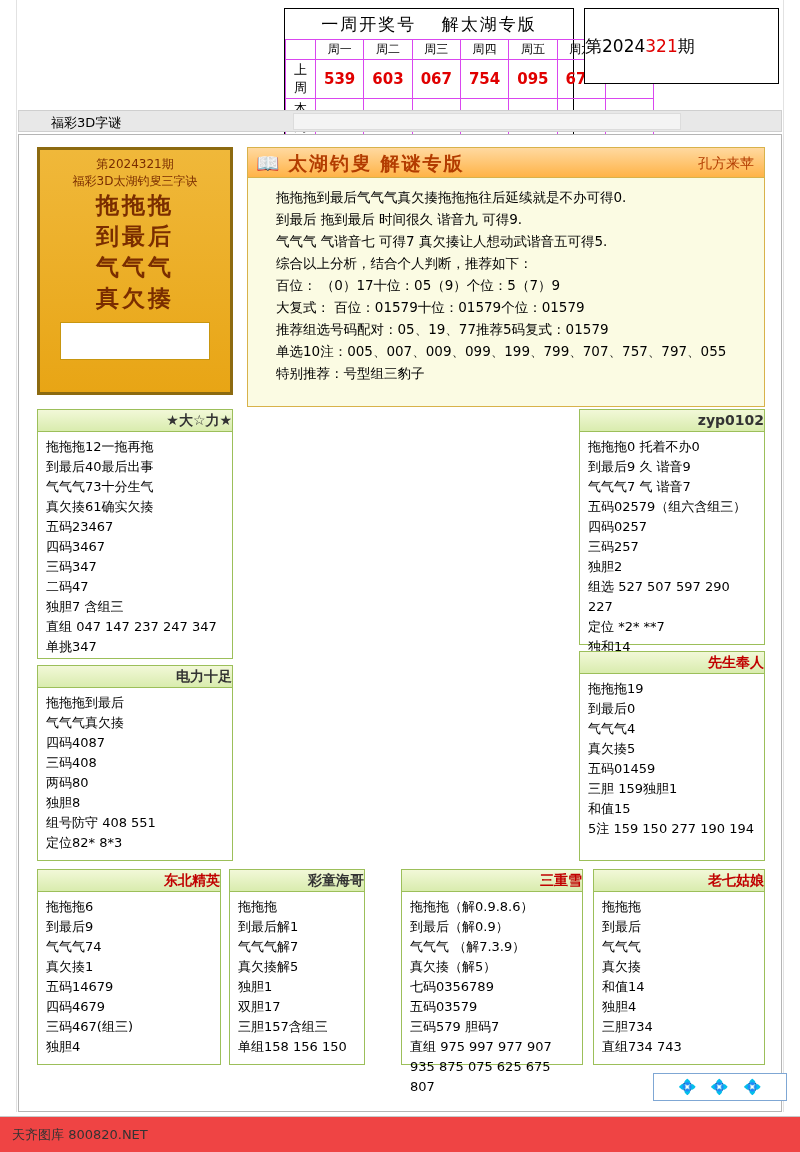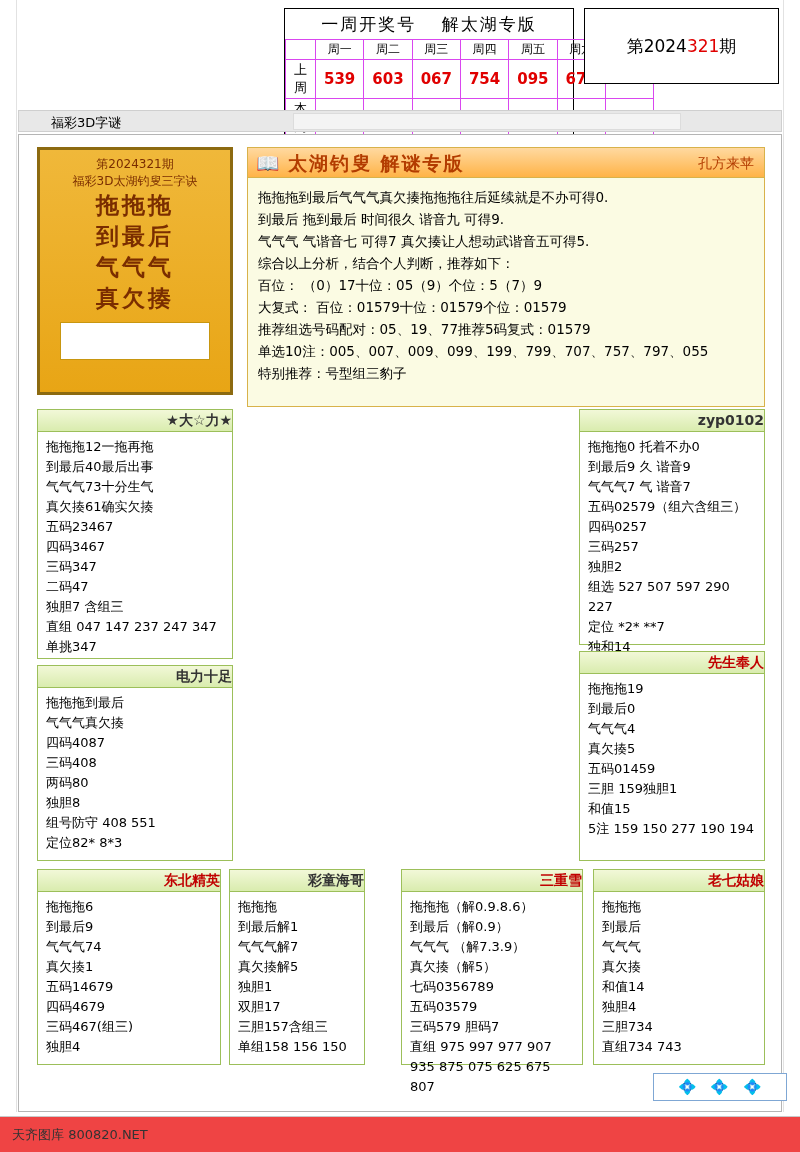--- a/index.html
+++ b/index.html
@@ -32,21 +32,21 @@
     border:1px solid #d946ef; font-size:13px; text-align:center;
     padding:1px 8px; font-weight:normal;margin-top:36px;
   }
   table.wk th { font-size:12px; }
   table.wk td.lab { width:44px; font-size:13px;font-family:Liberation Mono, monospace; }
   table.wk td.num { color:#e00000; font-weight:bold; font-size:15px; }
 
   .issue-box {
     position:absolute; left:584px; top:8px; width:195px; height:76px;
     border:1px solid #000; background:#fff;
-    display:flex; align-items:center; justify-content:center;
+    display:flex; align-items:center; justify-content:flex-start;
     font-size:17px;
   }
   .issue-box .hl { color:#e00000; }
 
   
   .grey-bar {
     position:absolute; left:18px; top:110px; width:764px; height:22px;
     background:#e8e8e8; border:1px solid #cfcfcf;
   }
   .grey-bar .label {
@@ -90,21 +90,21 @@
     position:relative;
   }
   .an-head .bk { position:absolute; left:8px; top:4px; font-size:19px; }
   .an-head .ttl {
     position:absolute; left:40px; top:3px; font-size:19px; font-weight:bold;
     color:#b33c00; letter-spacing:2px;
   }
   .an-head .author {
     position:absolute; right:10px; top:7px; font-size:14px; color:#b33c00;
   }
-  .an-body { padding:8px 10px; font-size:13.5px; line-height:22px; }
+  .an-body { padding:8px 28px; font-size:13.5px; line-height:22px; }
 
   
   .card { position:absolute; border:1px solid #9cbf5a; background:#fff; }
   .card-head {
     height:22px; background:linear-gradient(#f2f8d8,#d9ecae);
     border-bottom:1px solid #9cbf5a;
     text-align:right; font-size:14px; font-weight:bold; line-height:21px;
     color:#333;
   }
   .card-head.red { color:#c00000; }

